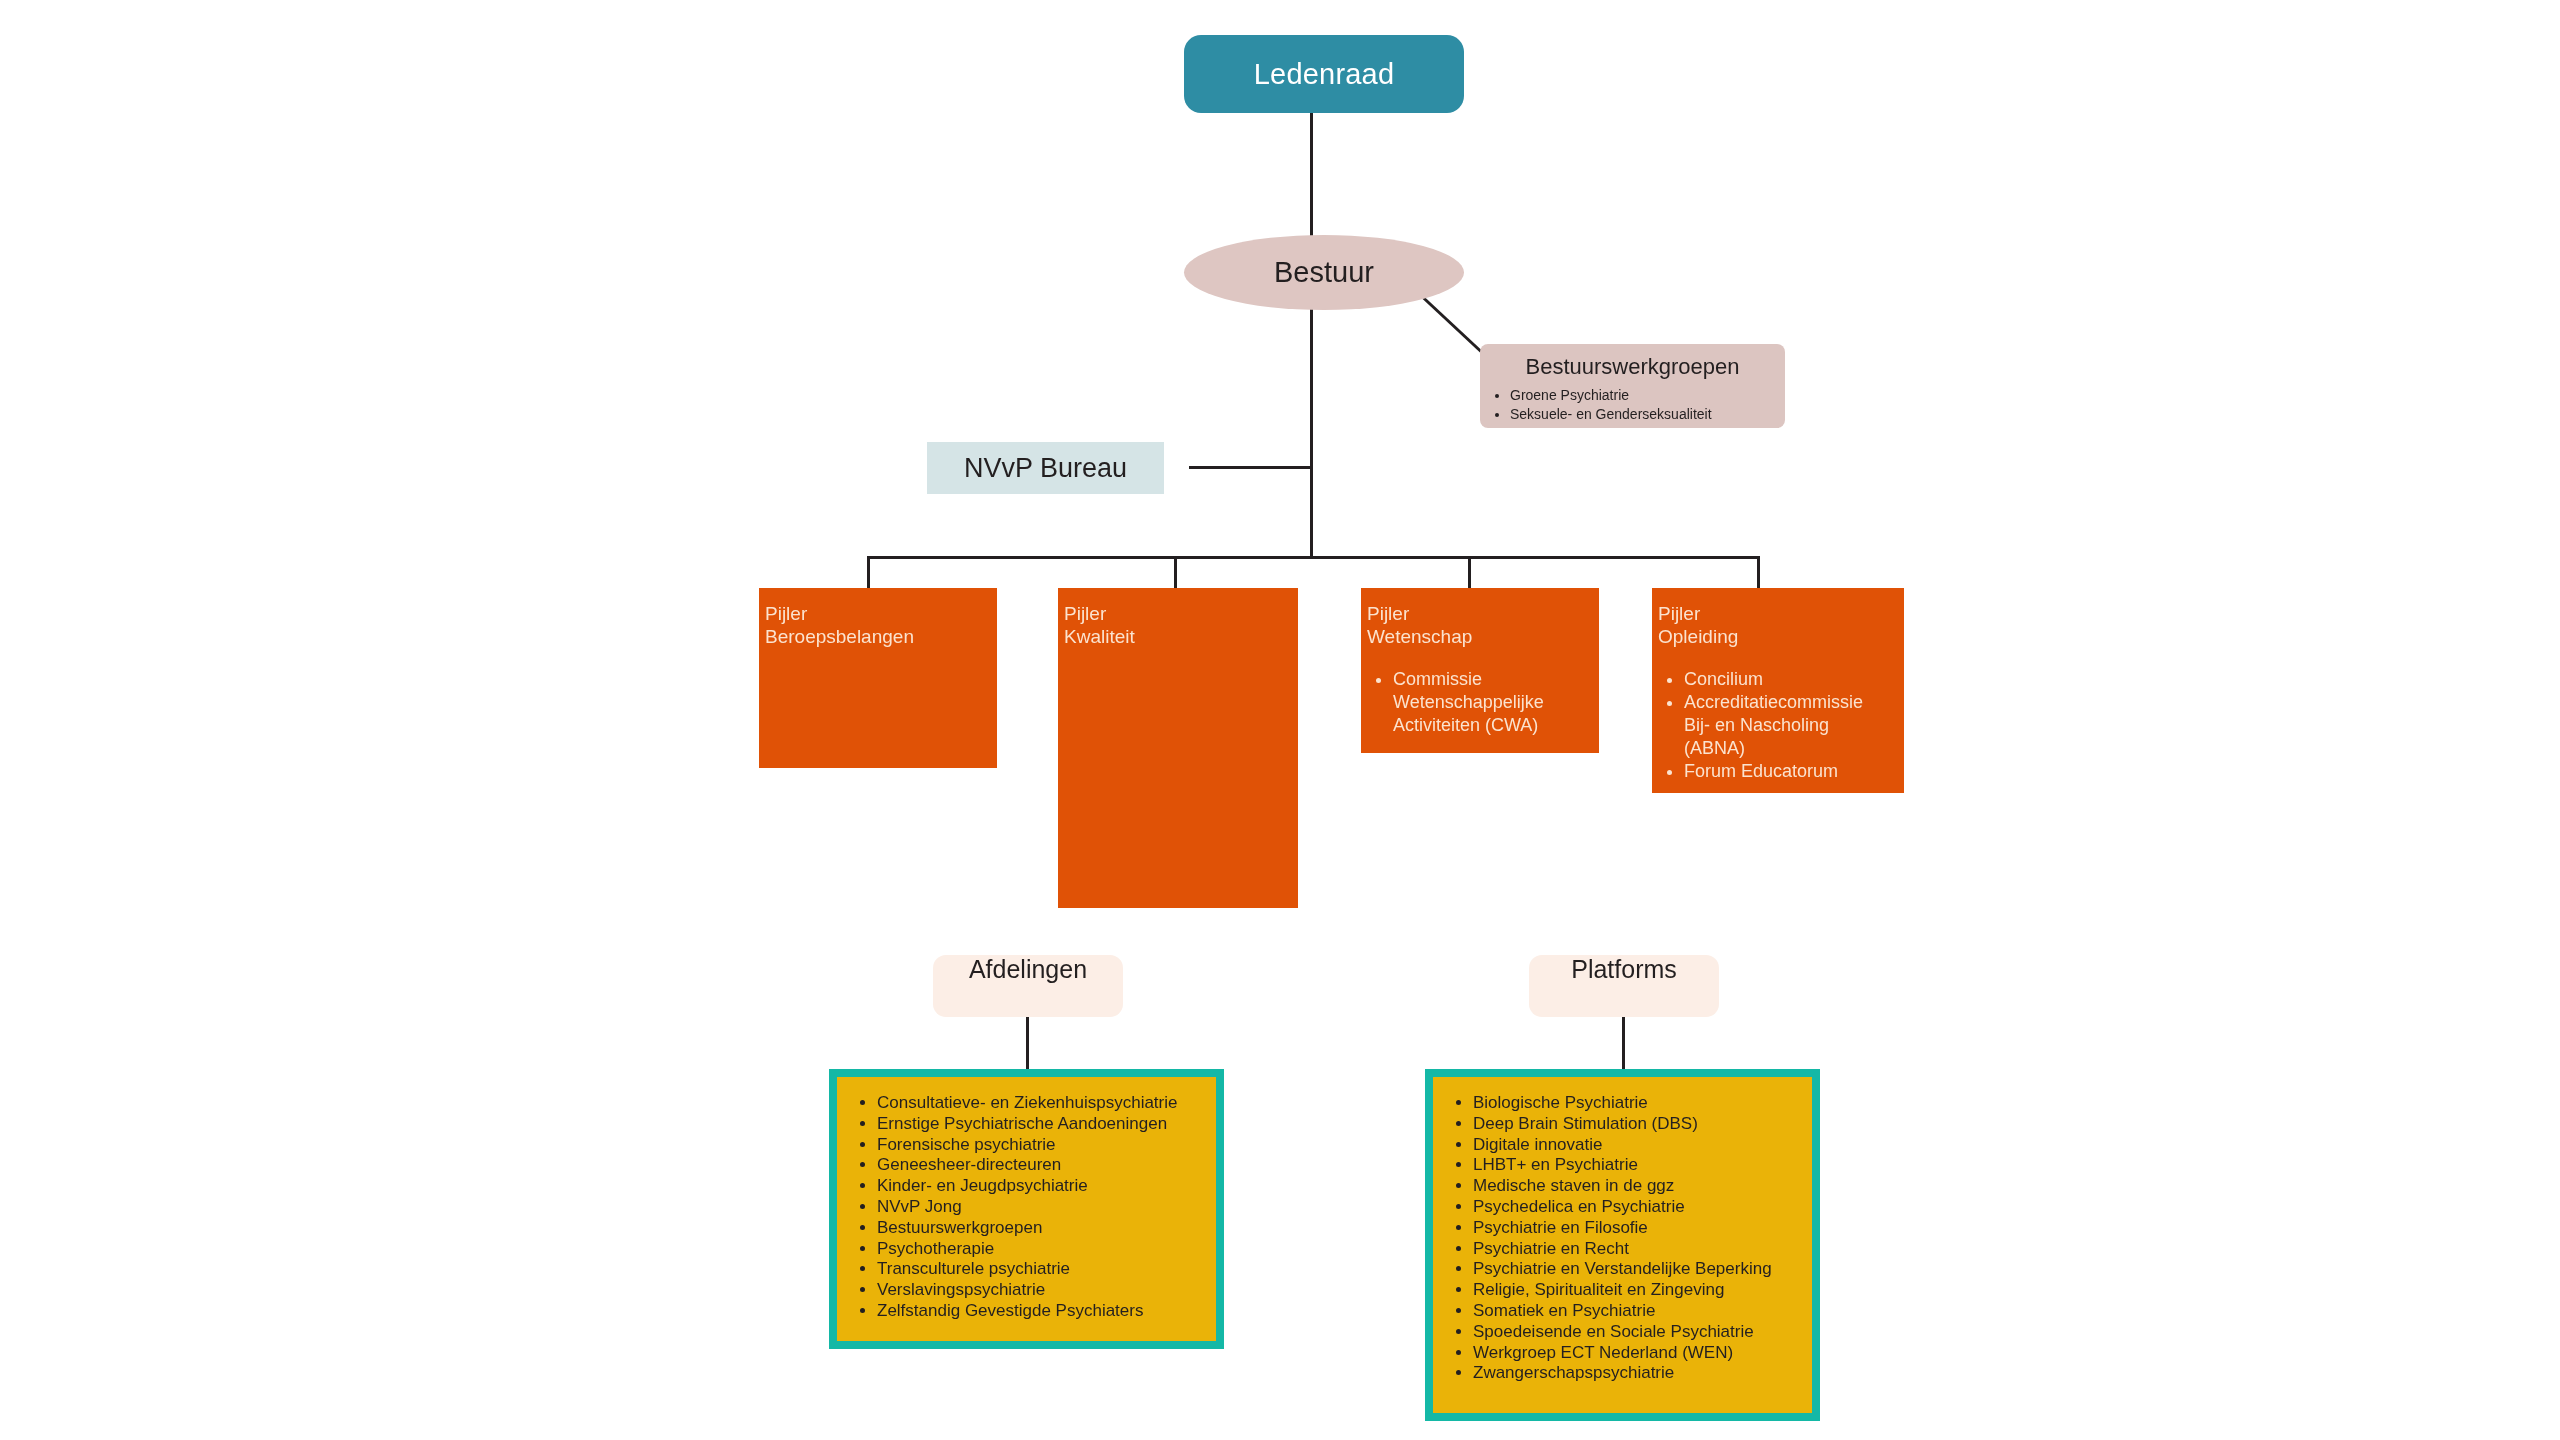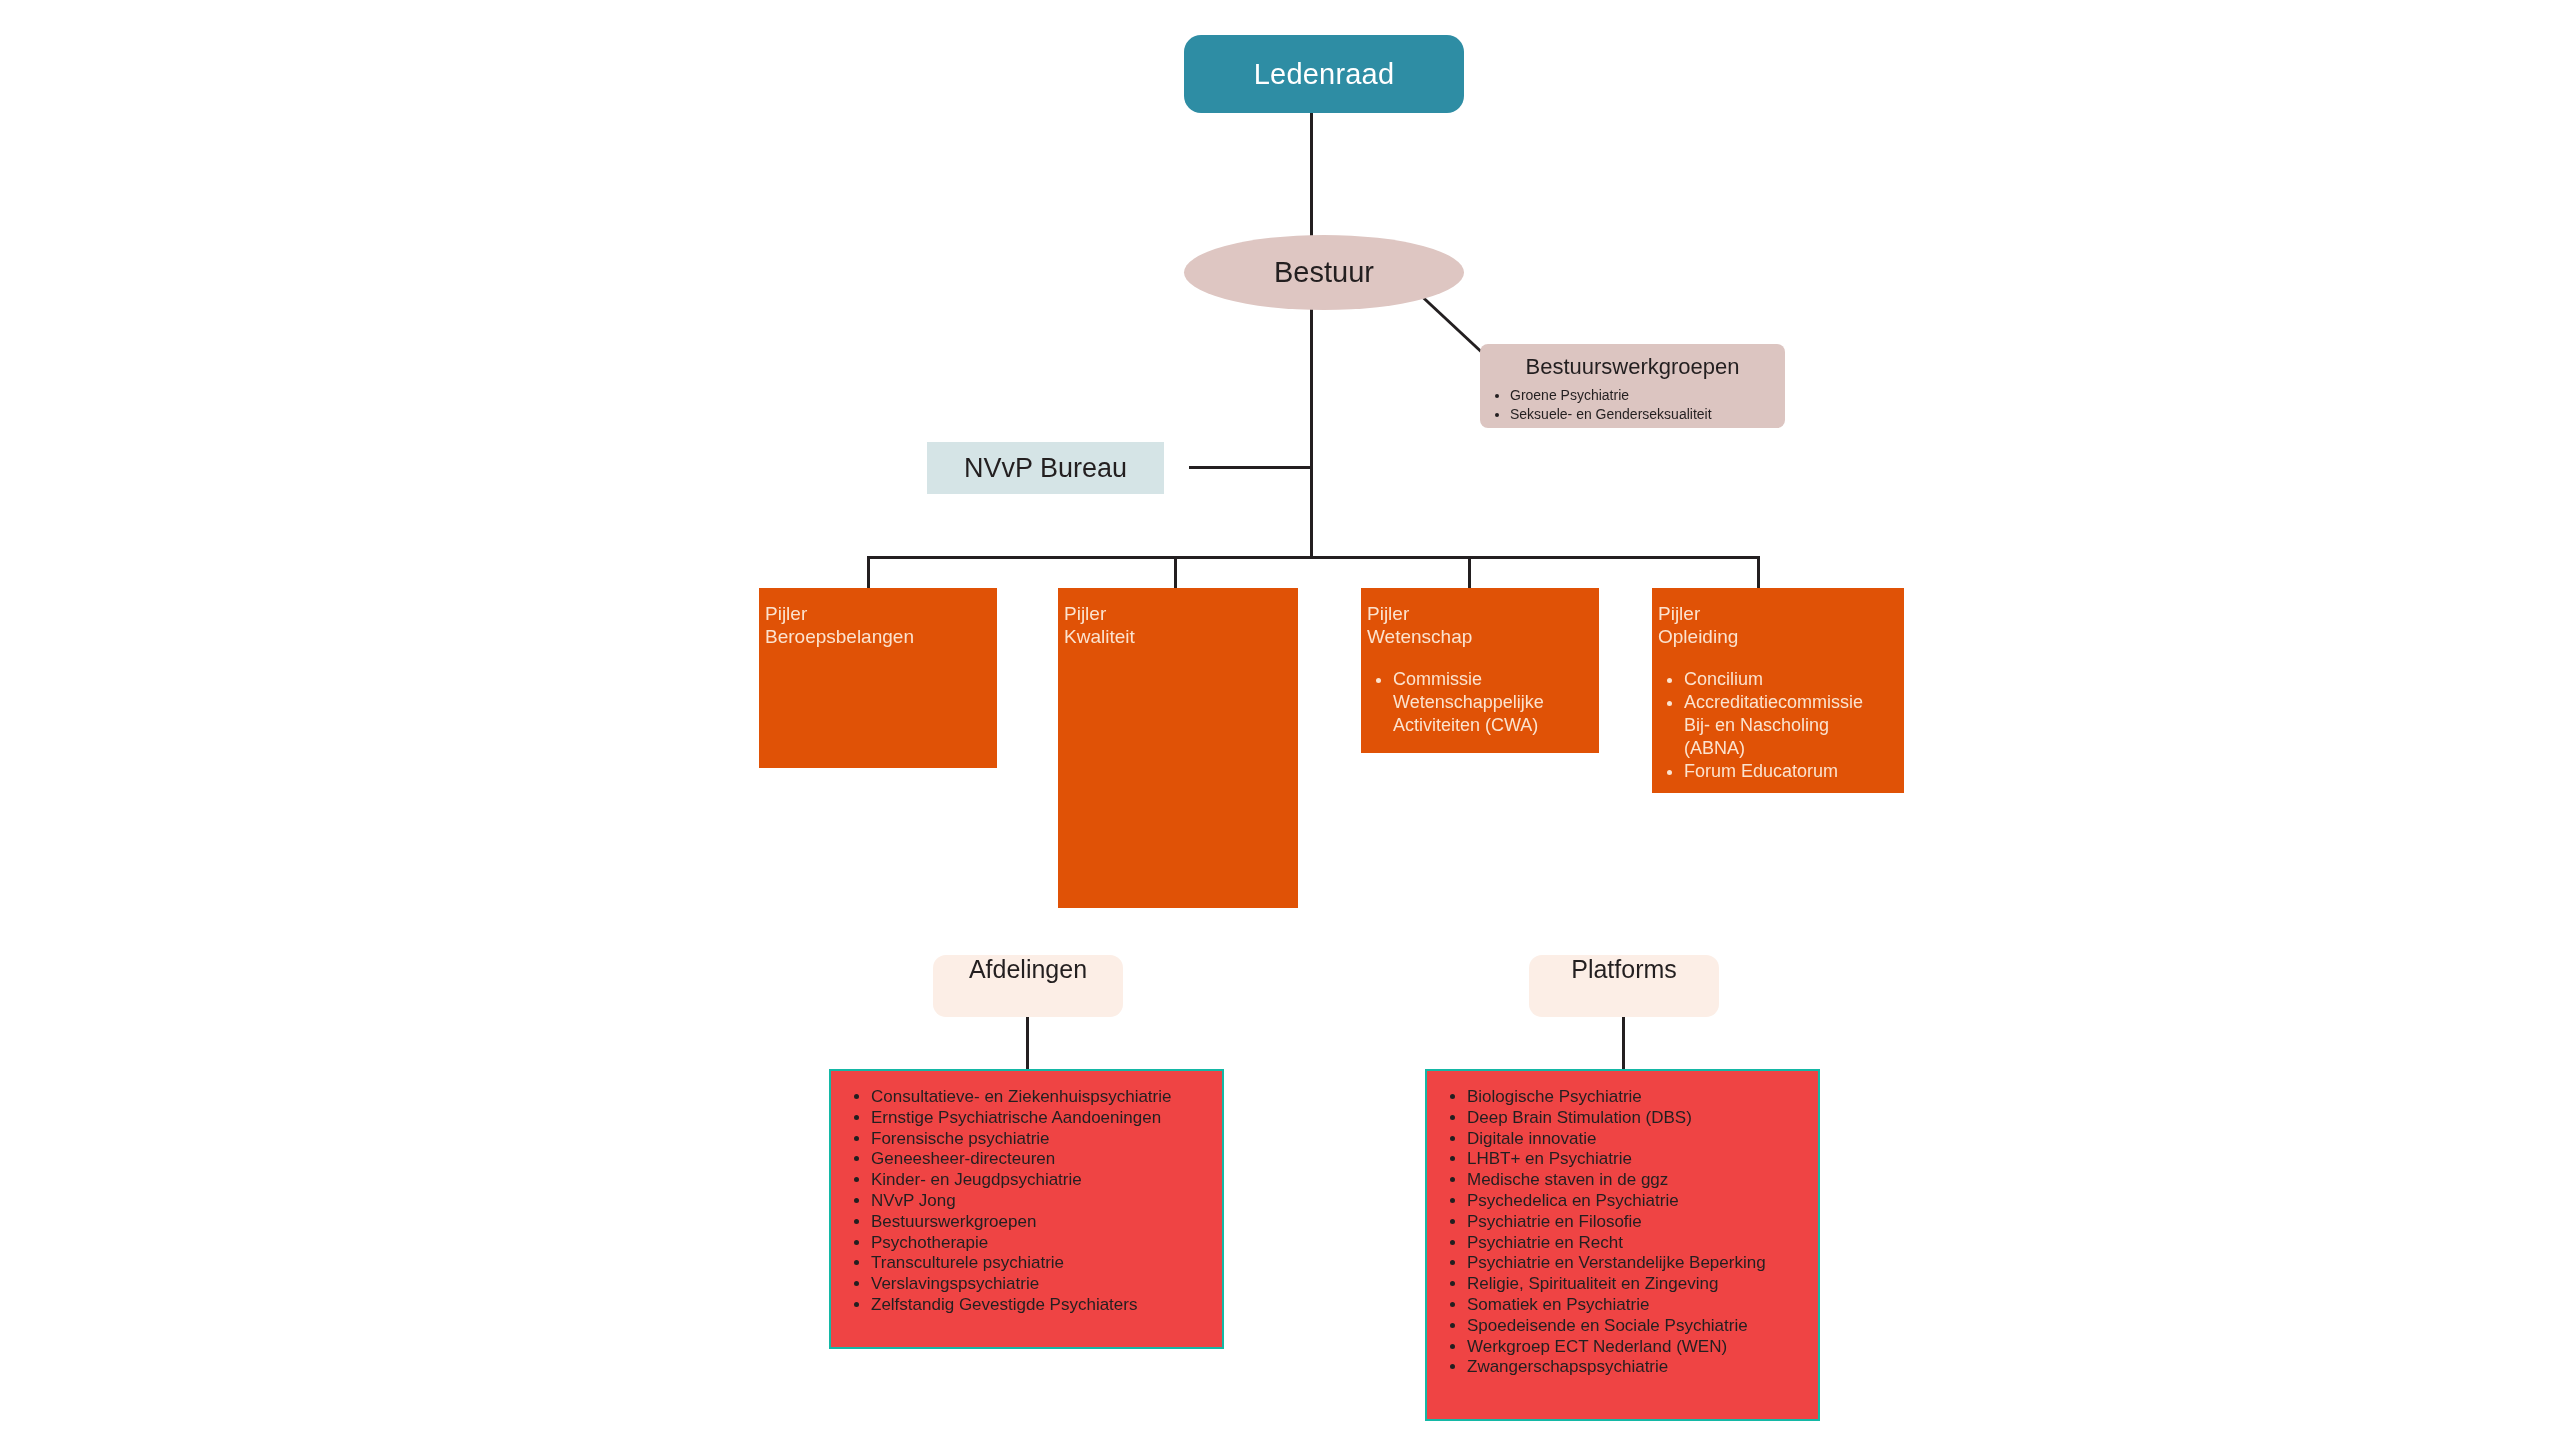--- a/index.html
+++ b/index.html
@@ -163,22 +163,22 @@
     color: #231f20;
     font-size: 25px;
     font-weight: 400;
   }
   #pill-afdelingen { left: 897px; top: 955px; width: 190px; }
   #pill-platforms  { left: 1493px; top: 955px; width: 190px; }
 
   
   .listbox {
     position: absolute;
-    background: #ef4444;
-    border: 2px solid #14b8a6;
+    background: #eab308;
+    border: 8px solid #14b8a6;
     box-sizing: border-box;
     padding: 16px 10px 16px 0;
   }
   .listbox ul {
     margin: 0;
     padding: 0 0 0 40px;
     list-style: disc;
   }
   .listbox li {
     color: #231f20;

